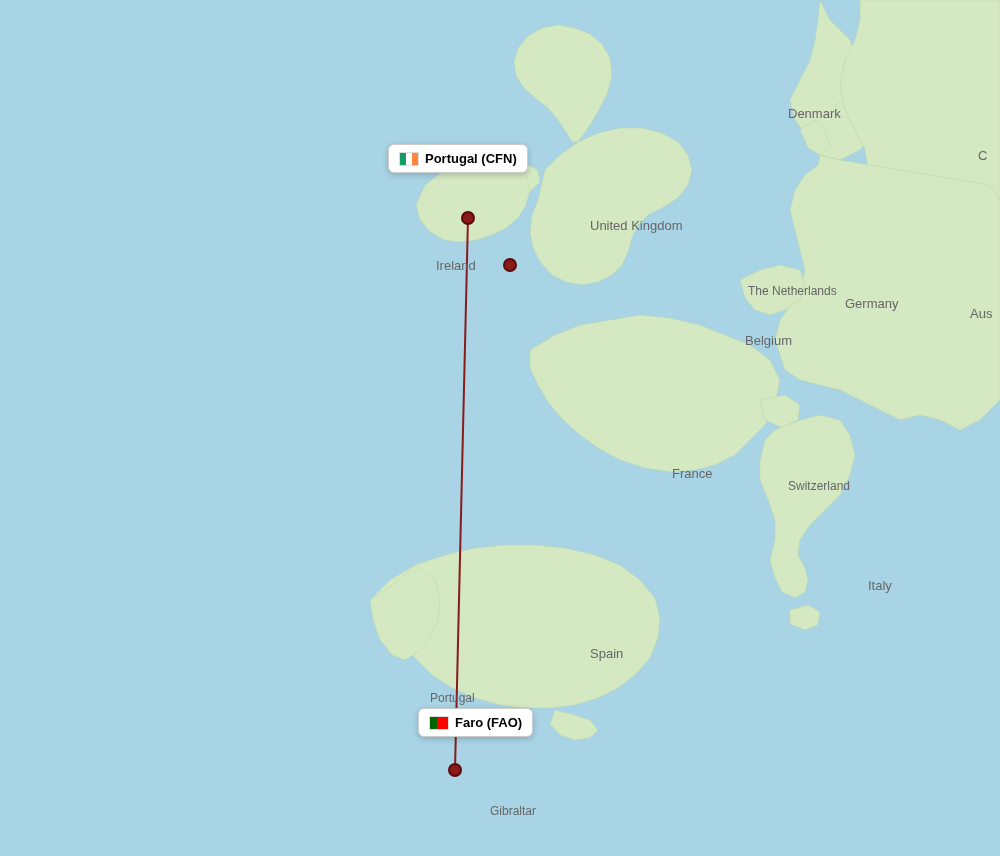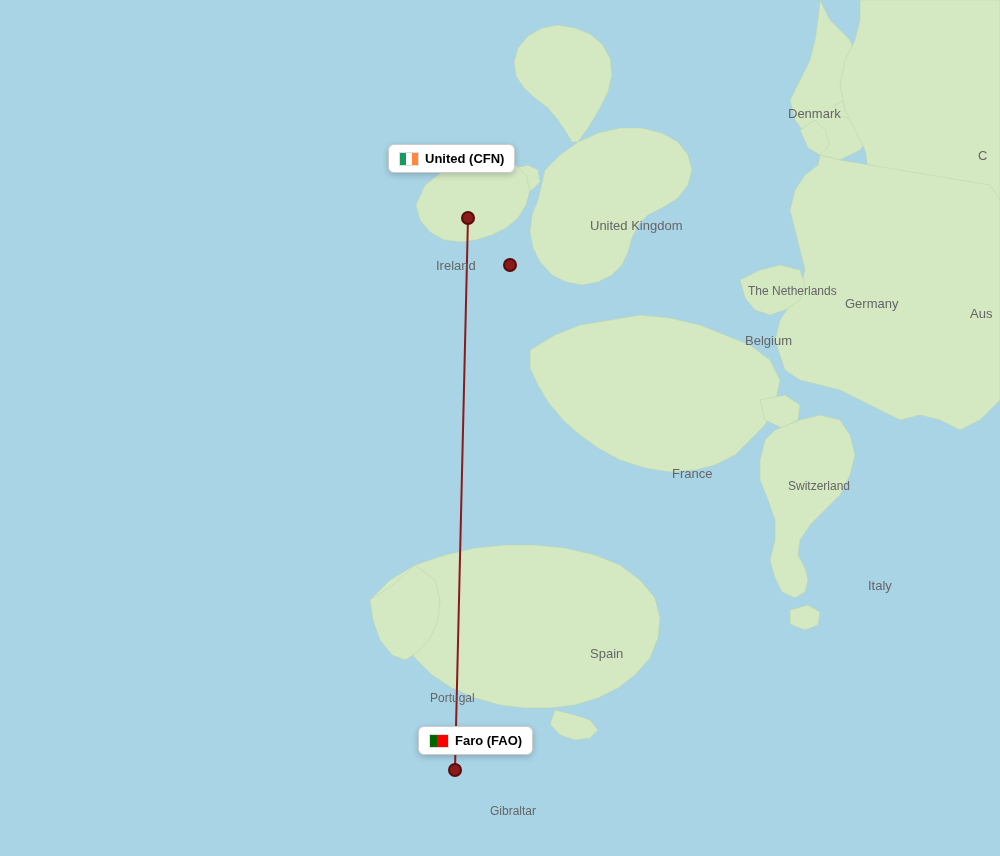--- a/index.html
+++ b/index.html
@@ -120,21 +120,21 @@
     <text x="590" y="658" fill="#666" font-size="13" font-family="Arial">Spain</text>
     <text x="430" y="702" fill="#666" font-size="12" font-family="Arial">Portugal</text>
     <text x="490" y="815" fill="#666" font-size="12" font-family="Arial">Gibraltar</text>
 
     <text x="970" y="318" fill="#666" font-size="13" font-family="Arial">Aus</text>
     <text x="978" y="160" fill="#666" font-size="13" font-family="Arial">C</text>
   </svg>
 
   <div class="tooltip" style="left: 388px; top: 144px;">
     <span class="flag flag-ireland"></span>
-    <span>United (CFN)</span>
+    <span>Portugal (CFN)</span>
   </div>
 
-  <div class="tooltip" style="left: 418px; top: 726px;">
+  <div class="tooltip" style="left: 418px; top: 708px;">
     <span class="flag flag-portugal"></span>
     <span>Faro (FAO)</span>
   </div>
 
 </div>
 
 </body></html>

